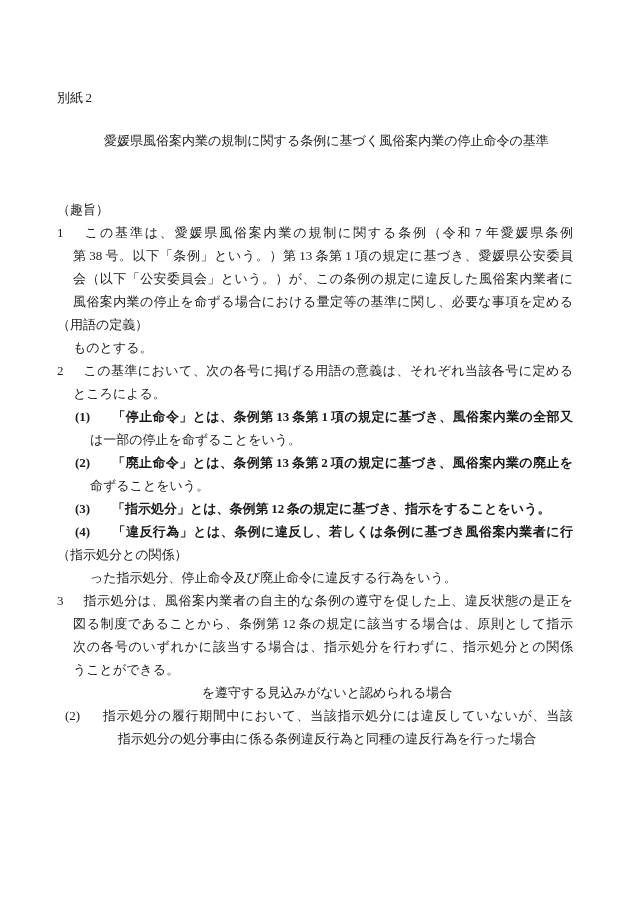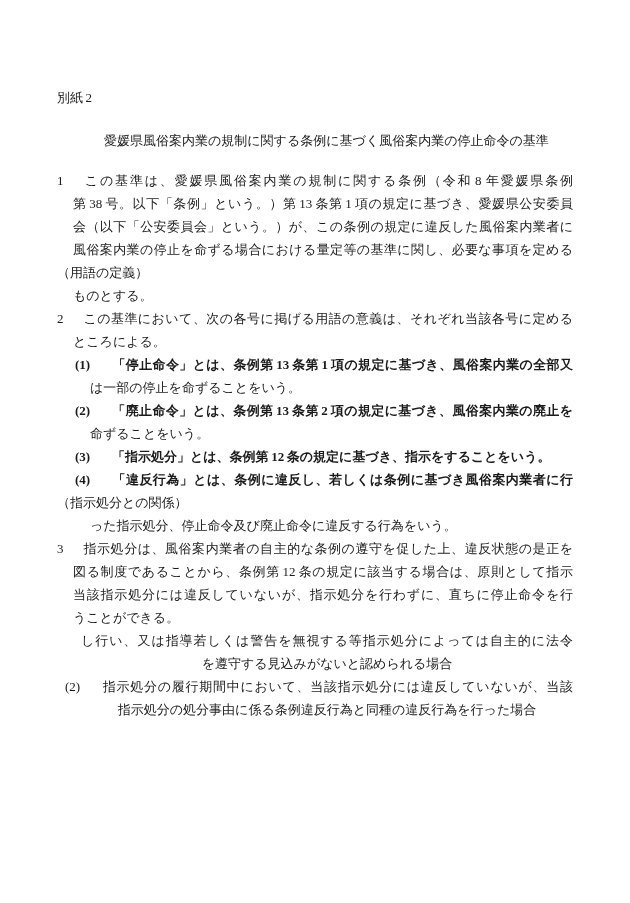--- a/index.html
+++ b/index.html
@@ -8,21 +8,21 @@
     background: #ffffff;
     font-family: "Liberation Serif", "DejaVu Serif", serif;
     color: #1b1b1b;
   }
   .page { position: relative; width: 630px; height: 903px; background: #ffffff; overflow: hidden; }
   .doc { position: absolute; left: 57px; top: 86px; width: 516px; font-size: 13px; }
   .line { height: 23px; line-height: 23px; white-space: nowrap; }
   
   .fill { text-align: justify; text-align-last: justify; }
   .attach { }
-  .title { margin-top: 20px; margin-bottom: 17px; padding-left: 47px; }
+  .title { margin-top: 20px; margin-bottom: 46px; padding-left: 47px; }
   .heading { }
   
   .num { display: inline-block; width: 26px; }
   
   .cont { padding-left: 16px; }
   
   .item2 { padding-left: 18px; font-weight: bold; }
   .item2 .marker { display: inline-block; width: 37px; }
   .item2cont { padding-left: 33px; }
   
@@ -33,23 +33,24 @@
 </head>
 <body>
 
 <div class="page">
   <div class="doc">
 
     <div class="line attach">別紙 2</div>
 
     <div class="line title">愛媛県風俗案内業の規制に関する条例に基づく風俗案内業の停止命令の基準</div>
 
+    <div class="line heading">（趣旨）</div>
 
     <div class="line fill">
-      <span class="num">1</span><span>この基準は、愛媛県風俗案内業の規制に関する条例（令和 8 年愛媛県条例</span>
+      <span class="num">1</span><span>この基準は、愛媛県風俗案内業の規制に関する条例（令和 7 年愛媛県条例</span>
     </div>
     <div class="line cont fill">第 38 号。以下「条例」という。）第 13 条第 1 項の規定に基づき、愛媛県公安委員</div>
     <div class="line cont fill">会（以下「公安委員会」という。）が、この条例の規定に違反した風俗案内業者に</div>
     <div class="line cont fill">風俗案内業の停止を命ずる場合における量定等の基準に関し、必要な事項を定める</div>
     <div class="line heading">（用語の定義）</div>
 
     <div class="line cont">ものとする。</div>
 
     <div class="line fill">
       <span class="num">2</span><span>この基準において、次の各号に掲げる用語の意義は、それぞれ当該各号に定める</span>
@@ -74,24 +75,23 @@
       <span class="marker">(4)</span><span>「違反行為」とは、条例に違反し、若しくは条例に基づき風俗案内業者に行</span>
     </div>
     <div class="line heading">（指示処分との関係）</div>
 
     <div class="line item2cont">った指示処分、停止命令及び廃止命令に違反する行為をいう。</div>
 
     <div class="line fill">
       <span class="num">3</span><span>指示処分は、風俗案内業者の自主的な条例の遵守を促した上、違反状態の是正を</span>
     </div>
     <div class="line cont fill">図る制度であることから、条例第 12 条の規定に該当する場合は、原則として指示</div>
-    <div class="line cont fill">当該指示処分には違反していないが、指示処分を行わずに、直ちに停止命令を行</div>
+    <div class="line cont fill">次の各号のいずれかに該当する場合は、指示処分を行わずに、指示処分との関係</div>
     <div class="line cont">うことができる。</div>
 
-    <div class="line item3cont fill">し行い、又は指導若しくは警告を無視する等指示処分によっては自主的に法令</div>
     <div class="line item3cont">を遵守する見込みがないと認められる場合</div>
 
     <div class="line item3 fill">
       <span class="marker">(2)</span><span>指示処分の履行期間中において、当該指示処分には違反していないが、当該</span>
     </div>
     <div class="line item3cont">指示処分の処分事由に係る条例違反行為と同種の違反行為を行った場合</div>
 
   </div>
 </div>
 

